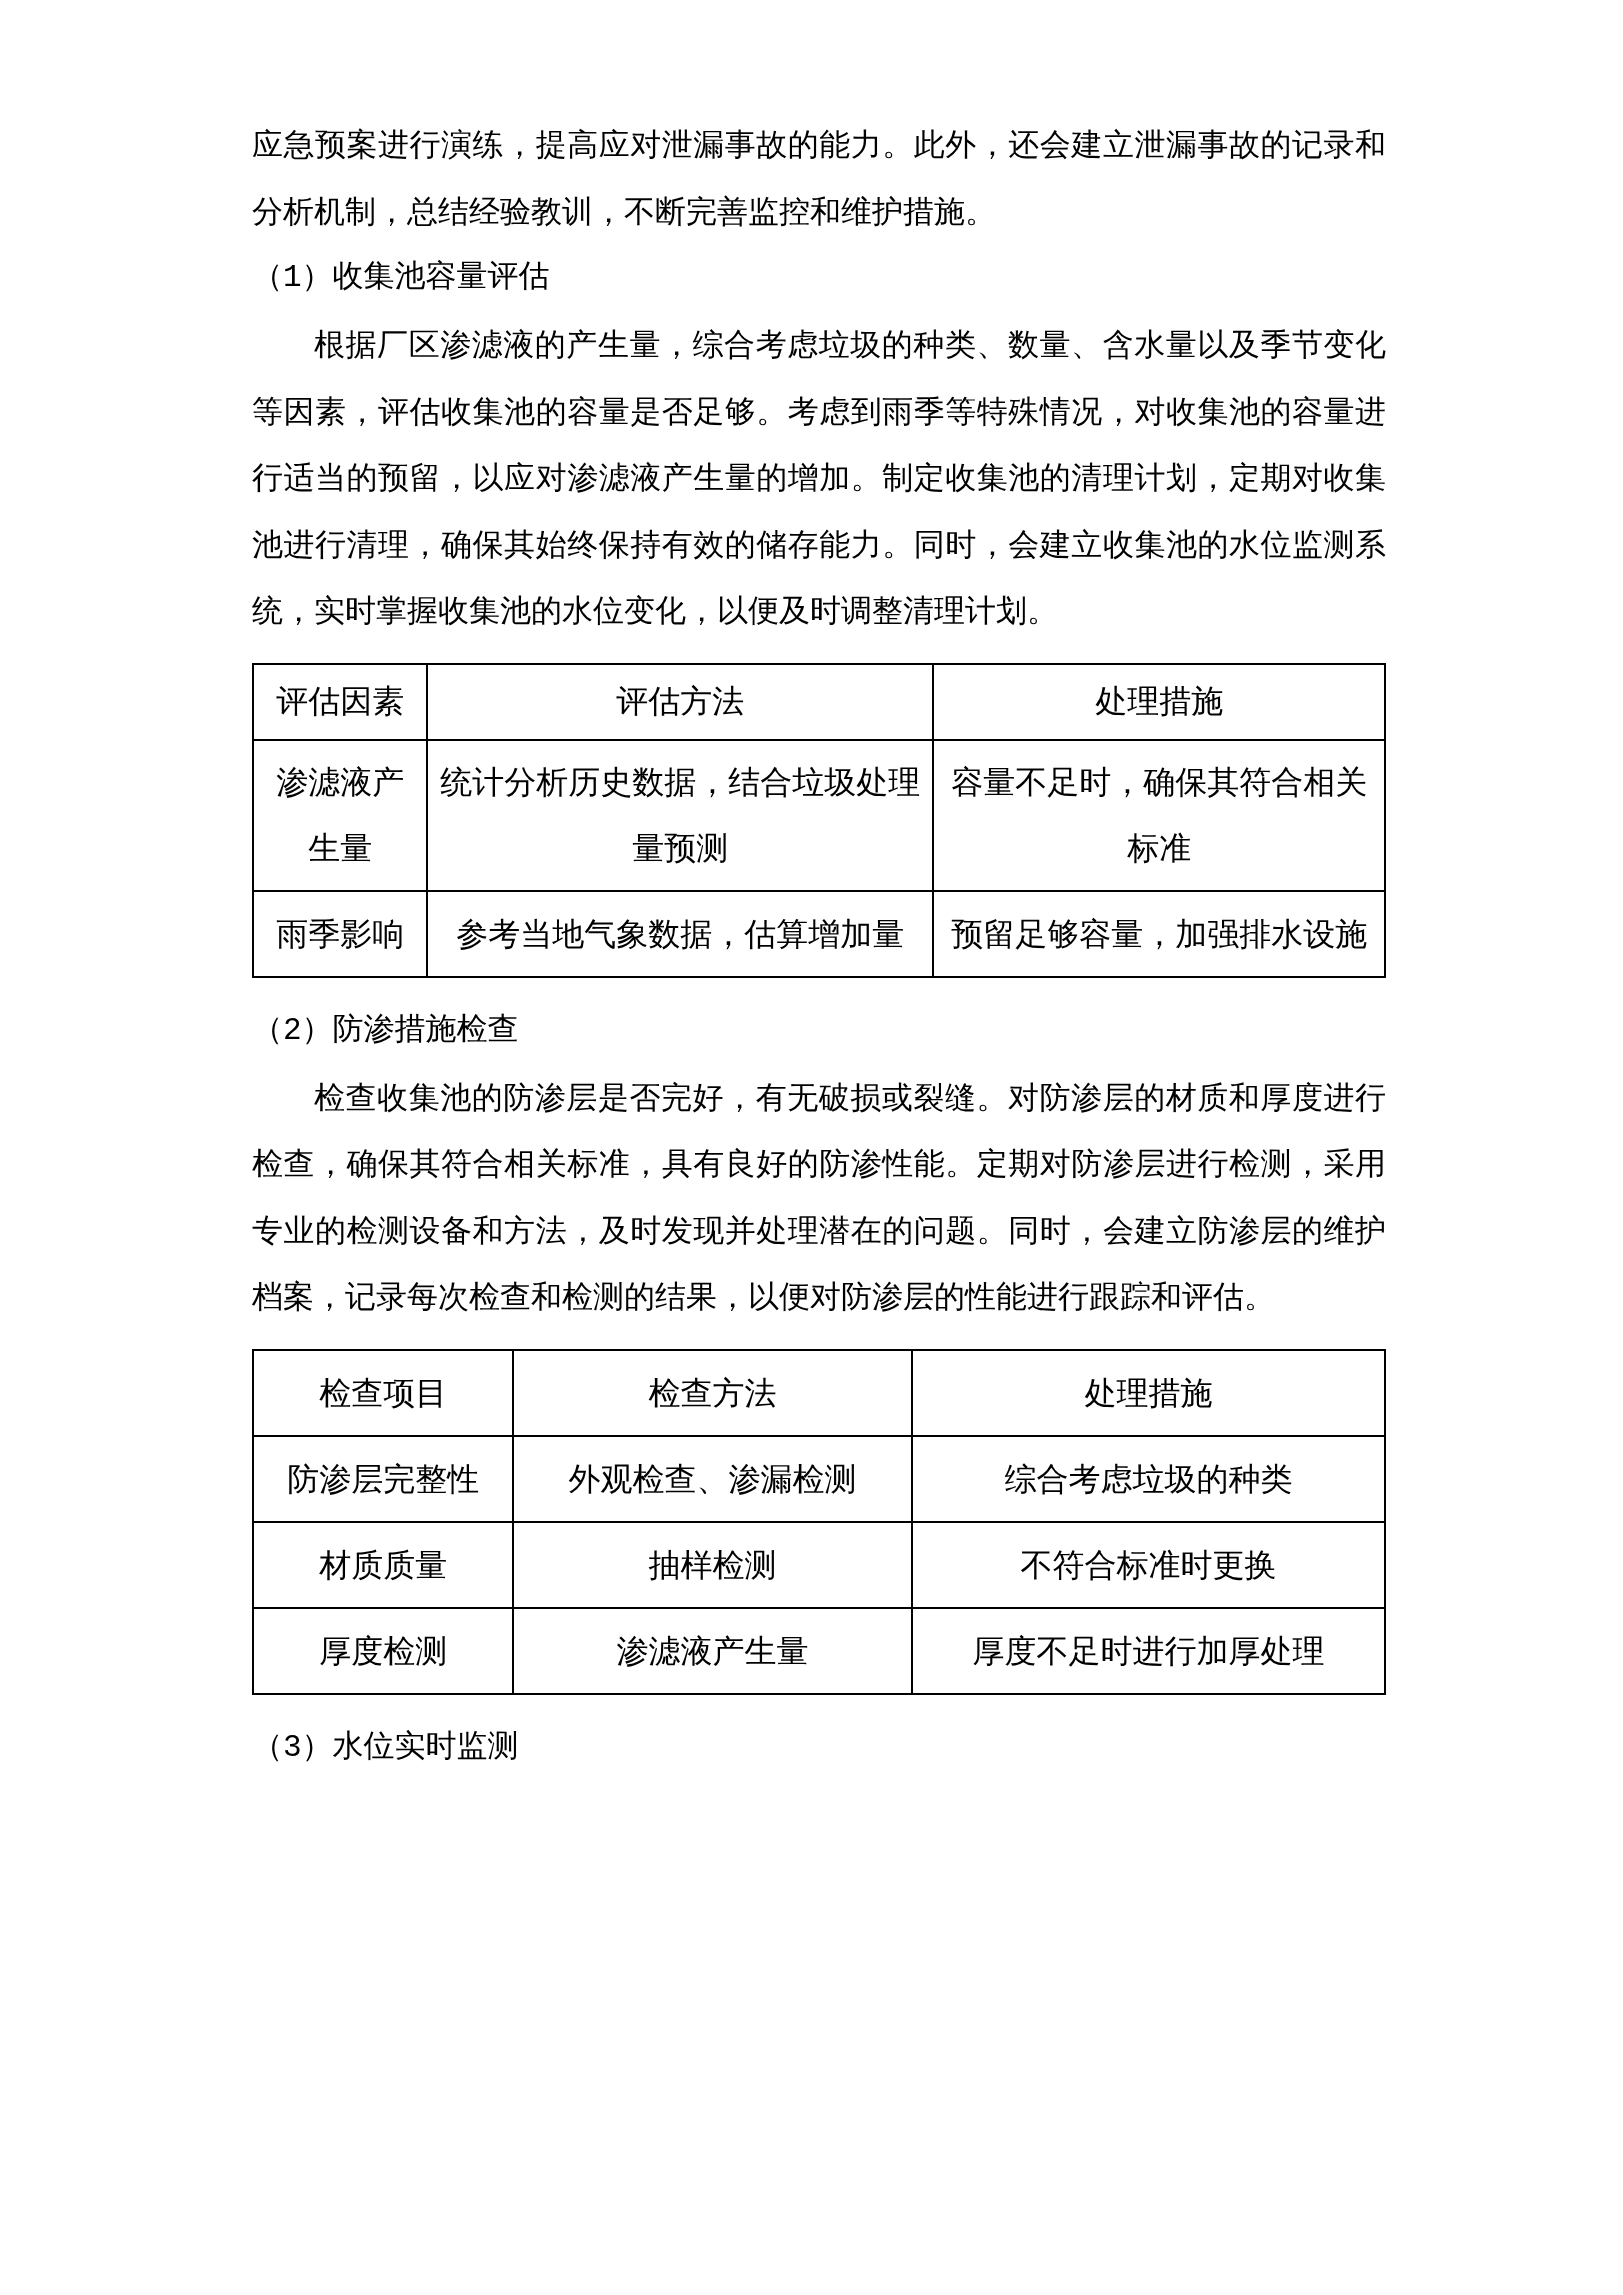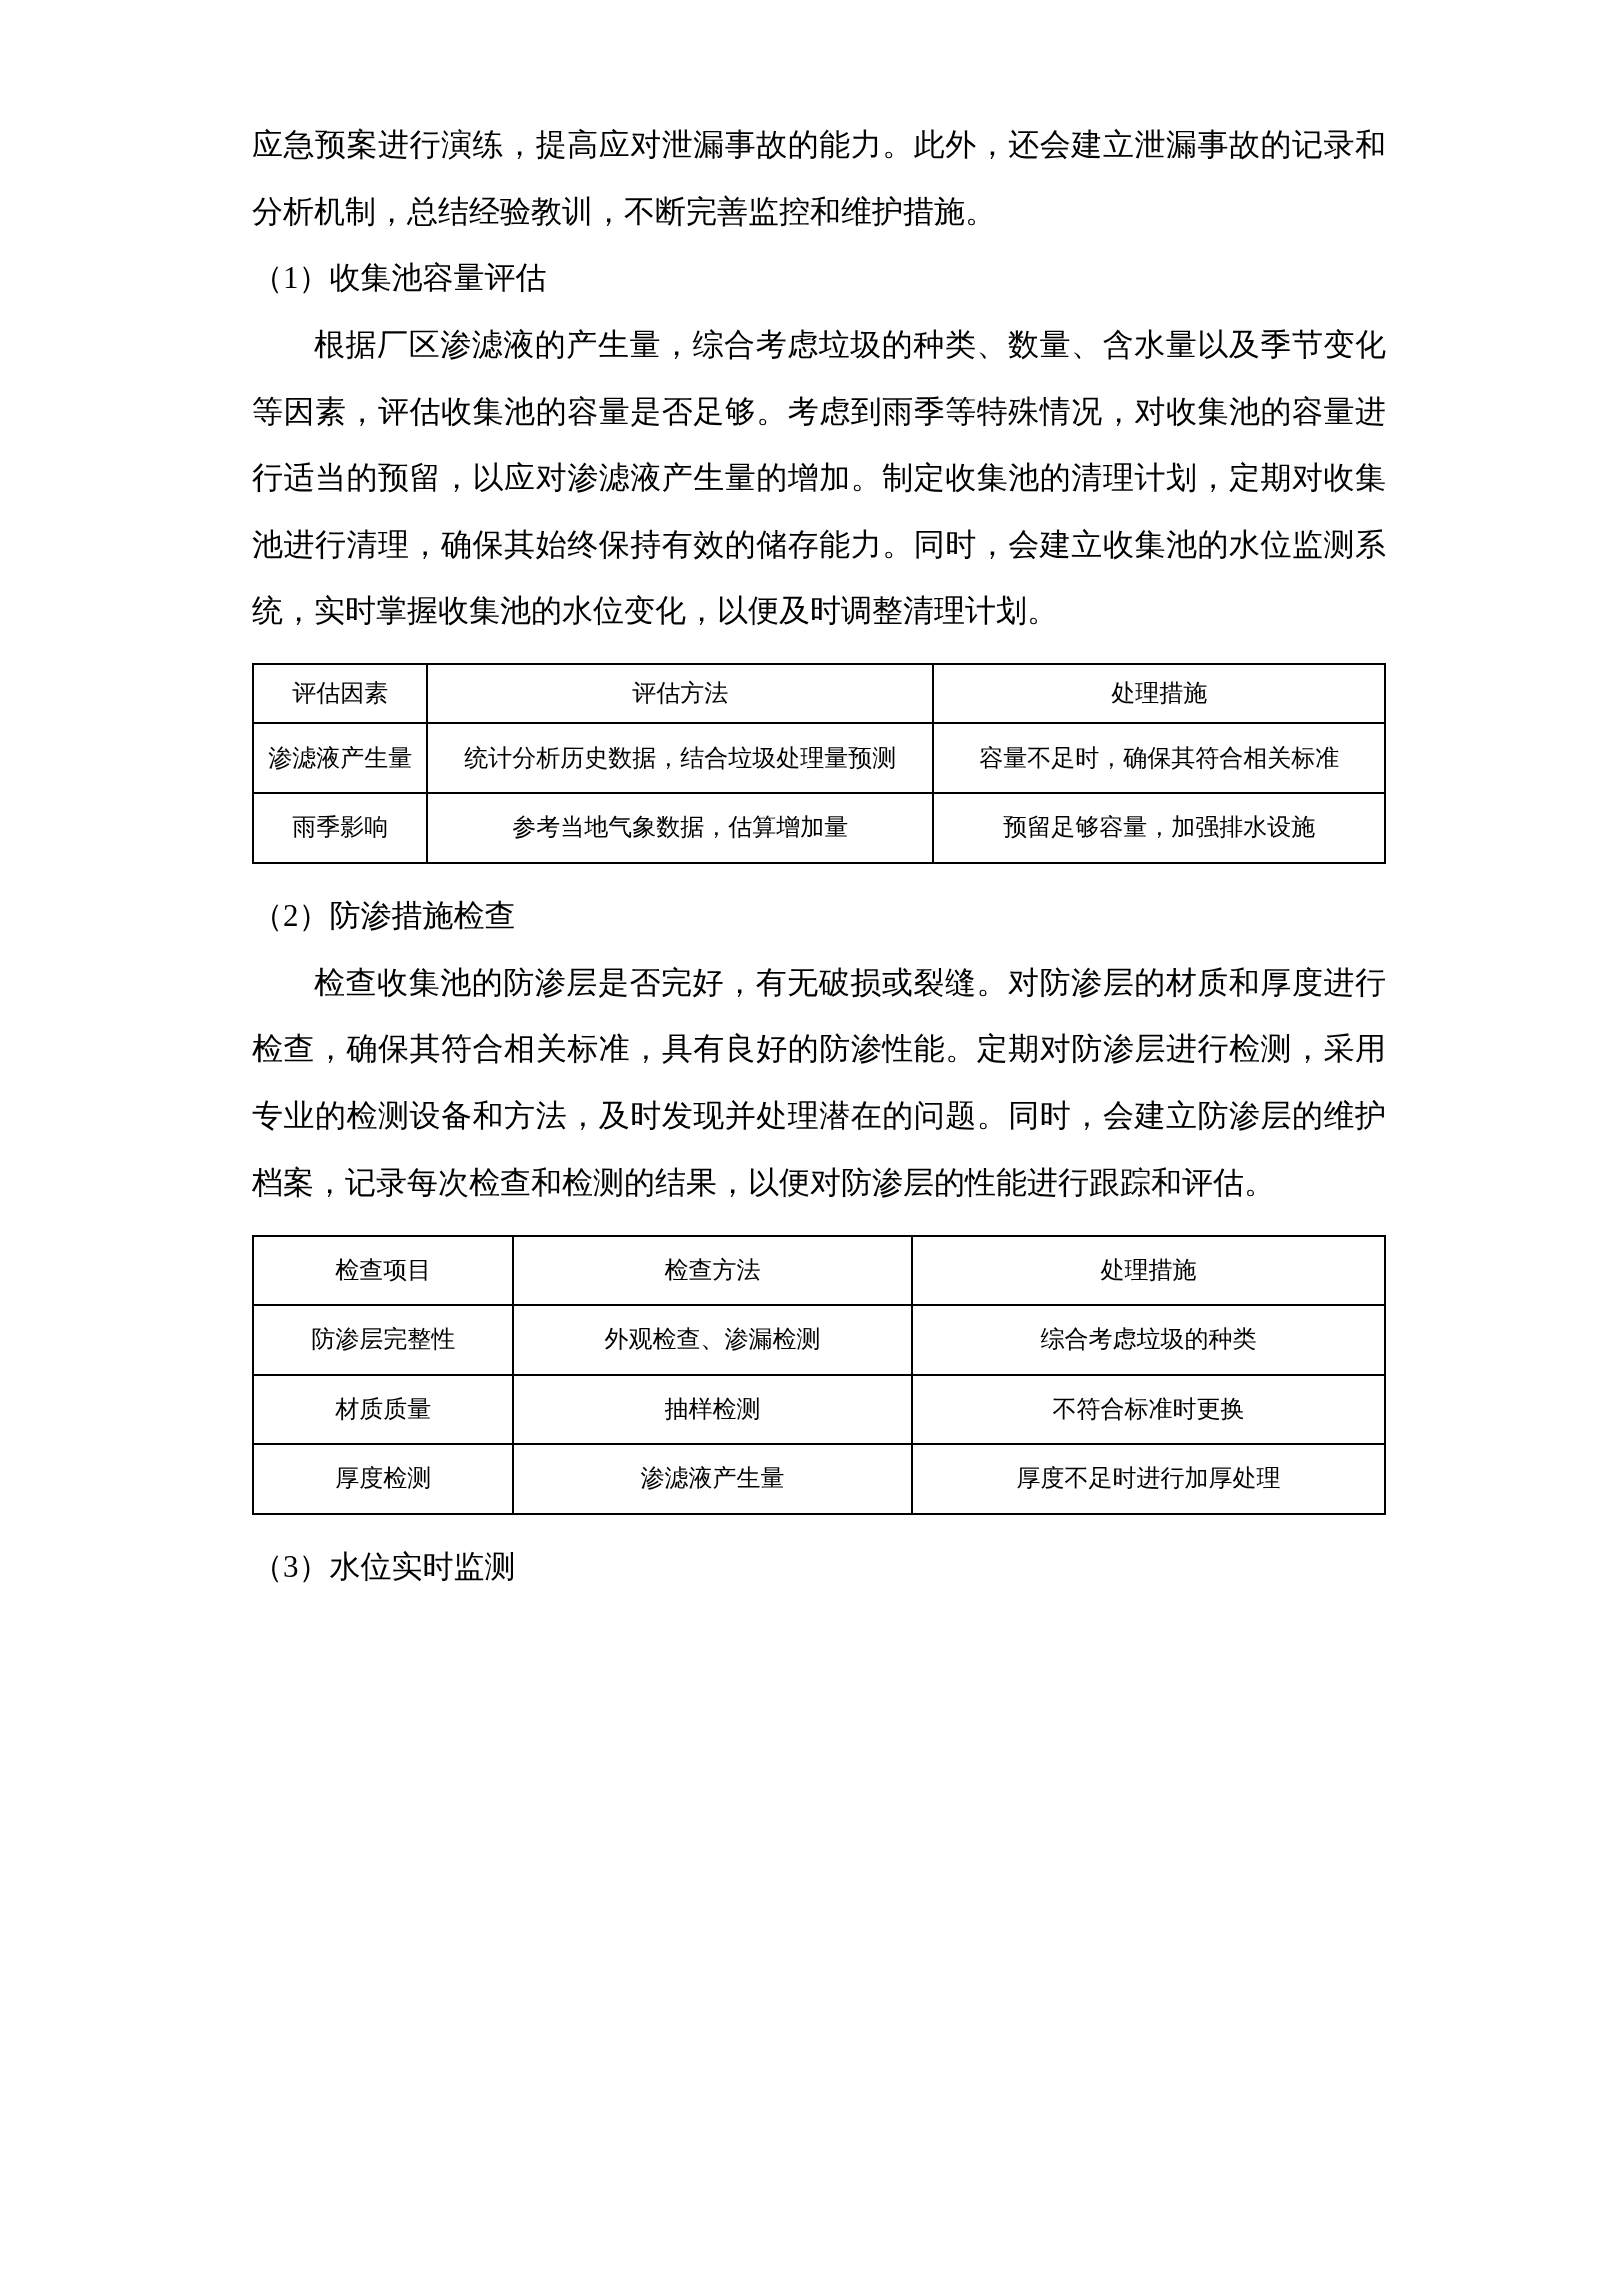--- a/index.html
+++ b/index.html
@@ -22,33 +22,34 @@
   }
   .para.indent {
     text-indent: 2em;
   }
   .heading {
     text-align: left;
     margin-top: 11.8px;
   }
   .subheading {
     text-align: left;
+    font-family: Liberation Mono, monospace;
   }
   table.doc-table {
     width: 100%;
     border-collapse: collapse;
     table-layout: fixed;
     margin: 18.3px 0 19.6px 0;
   }
   table.doc-table td, table.doc-table th {
     border: 2px solid #000000;
     font-weight: normal;
     text-align: center;
     vertical-align: middle;
-    font-size: 24px;
+    font-size: 32px;
     line-height: 2.05;
     padding: 9.2px 7.9px;
   }
   table.doc-table tr.head-row td {
     padding: 3.9px 7.9px;
   }
   
   .t1-c1 { width: 15.4%; }
   .t1-c2 { width: 44.7%; }
   .t1-c3 { width: 39.9%; }

